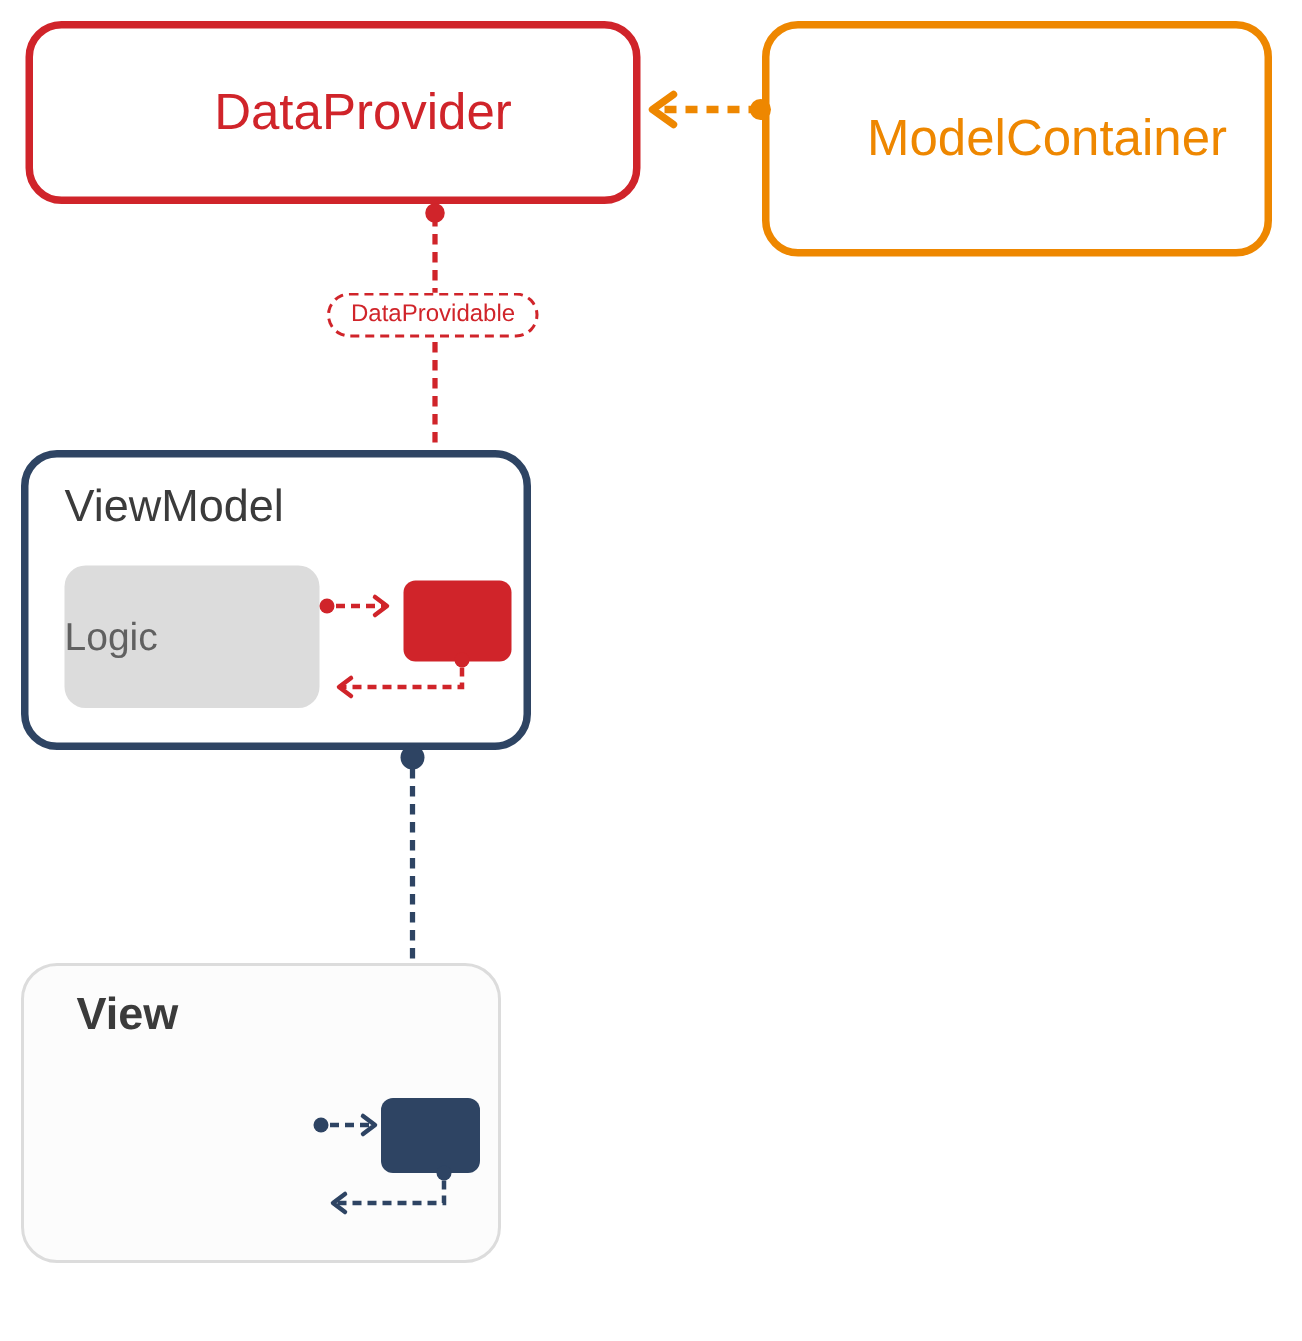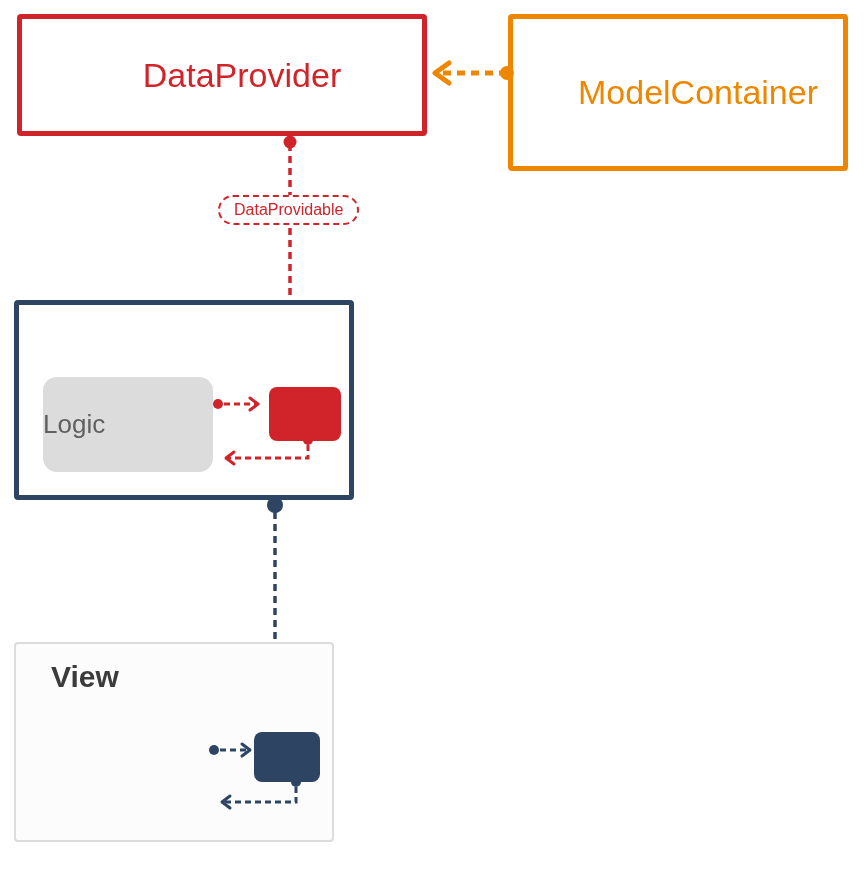--- a/index.html
+++ b/index.html
@@ -6,21 +6,21 @@
   body {
     width: 868px;
     height: 894px;
     background: #ffffff;
     font-family: -apple-system, BlinkMacSystemFont, "Segoe UI", Helvetica, Arial, sans-serif;
     position: relative;
   }
   .box {
     position: absolute;
     background: #ffffff;
-    border-radius: 4px;
+    border-radius: 24px;
     padding-left: 40px;
   }
   .data-provider {
     border: 5px solid #d0242a;
     color: #d0242a;
     font-size: 34px;
     display: flex;
     align-items: center;
     justify-content: center;
   }
@@ -104,20 +104,21 @@
   <line x1="15" y1="8" x2="15" y2="240" stroke="#d0242a" stroke-width="3.5" stroke-dasharray="7 5"></line>
   <circle cx="15" cy="6" r="6.5" fill="#d0242a"></circle>
   <polyline points="4,228 15,242 26,228" fill="none" stroke="#d0242a" stroke-width="4" stroke-linecap="round" stroke-linejoin="round"></polyline>
 </svg>
 
 <div class="pill" style="left:218px; top:195px;">
   <span>DataProvidable</span>
 </div>
 
 <div class="box view-model-box" style="left:14px; top:300px; width:340px; height:200px;">
+  <div class="title-text" style="left:24px; top:16px;">ViewModel</div>
   <div class="inner-gray" style="left:24px; top:72px; width:170px; height:95px;">
     <span>Logic</span>
   </div>
   <div class="inner-red" style="left:250px; top:82px; width:72px; height:54px;"></div>
 </div>
 
 <svg class="connector" style="left:212px; top:396px; width:120px; height:80px;">
 
   <circle cx="6" cy="8" r="5" fill="#d0242a"></circle>
   <line x1="12" y1="8" x2="44" y2="8" stroke="#d0242a" stroke-width="3" stroke-dasharray="6 4"></line>

